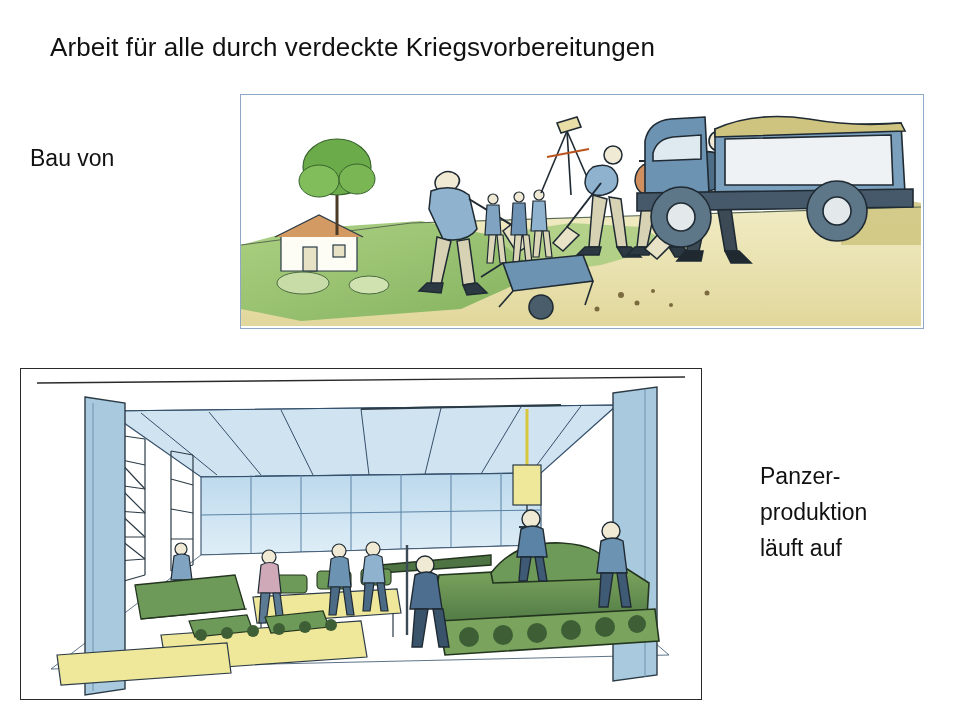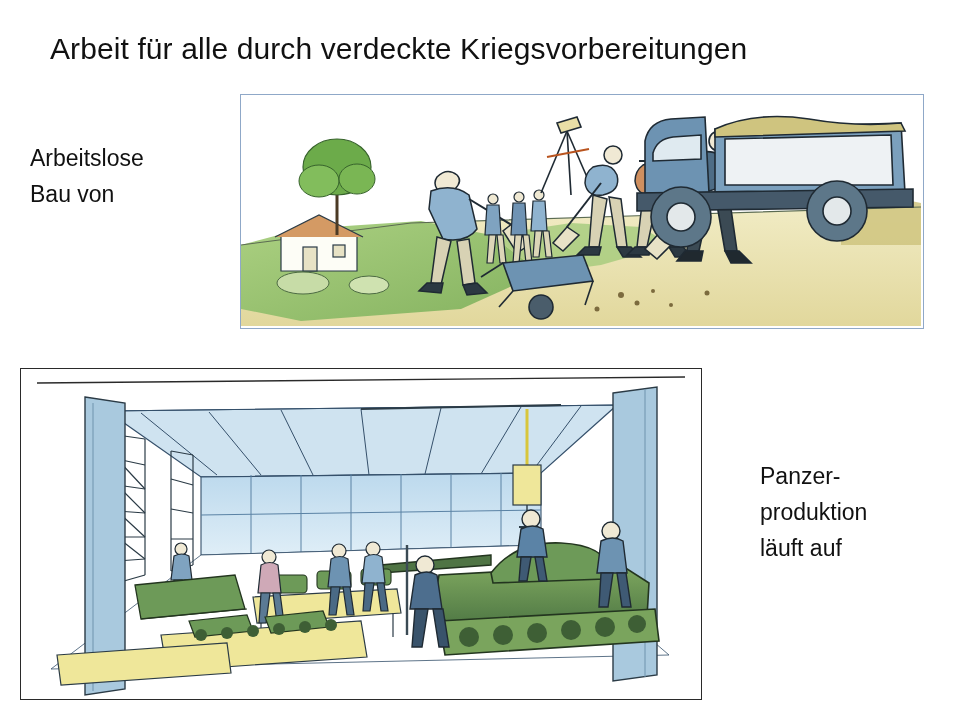--- a/index.html
+++ b/index.html
@@ -17,21 +17,21 @@
   .slide {
     position: relative;
     width: 960px;
     height: 720px;
   }
   .slide-title {
     position: absolute;
     left: 50px;
     top: 32px;
     width: 860px;
-    font-size: 30px;
+    font-size: 26px;
     color: #111111;
     letter-spacing: 0.1px;
     white-space: nowrap;
   }
   .caption {
     position: absolute;
     font-size: 23px;
     line-height: 36px;
     color: #111111;
   }
@@ -397,21 +397,20 @@
       <g>
         <path d="M114 216 L214 206 L224 240 L120 250 Z" fill="#6d9a58" stroke="#23351f" stroke-width="1.3"></path>
         <path d="M120 250 L226 240" stroke="#23351f" stroke-width="1"></path>
       </g>
 
       <path d="M36 286 L206 274 L210 304 L40 316 Z" fill="#efe79a" stroke="#2b3b46" stroke-width="1.2"></path>
     </svg>
   </div>
 
   <div class="caption caption-top">
-    <div>Arbeitslose</div>
     <div>Bau von</div>
   </div>
 
   <div class="caption caption-bottom">
     <div>Panzer-</div>
     <div>produktion</div>
     <div>läuft auf</div>
   </div>
 
 </div>

